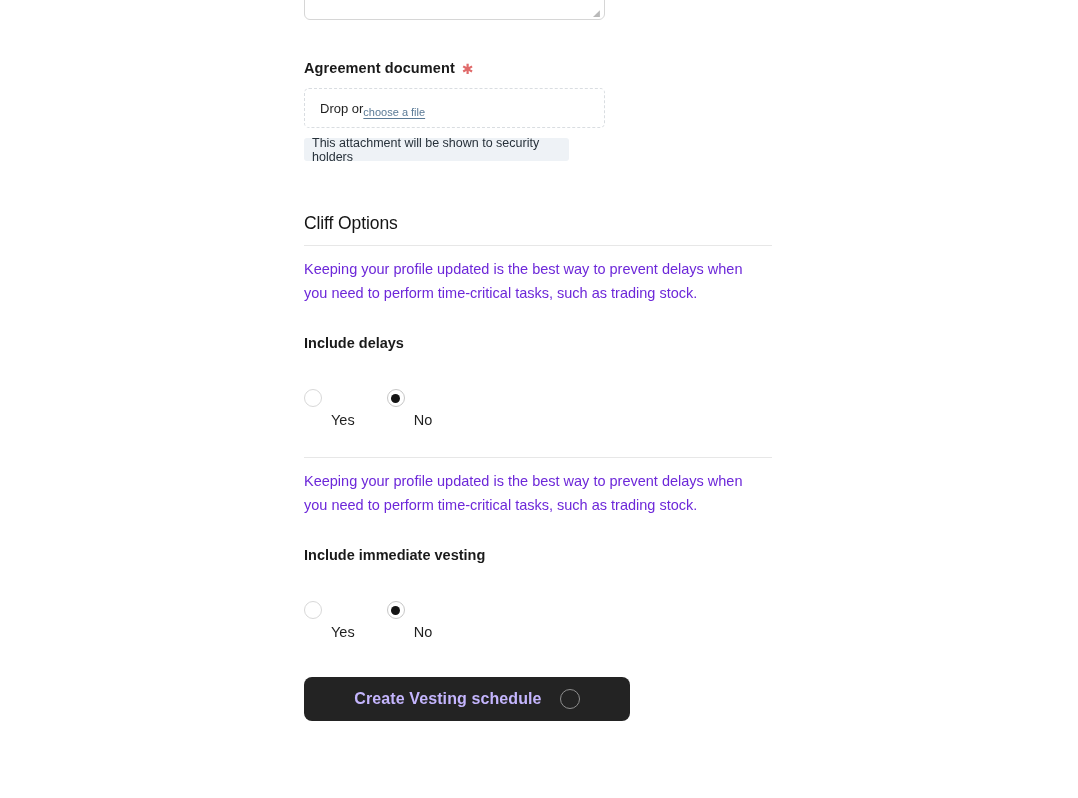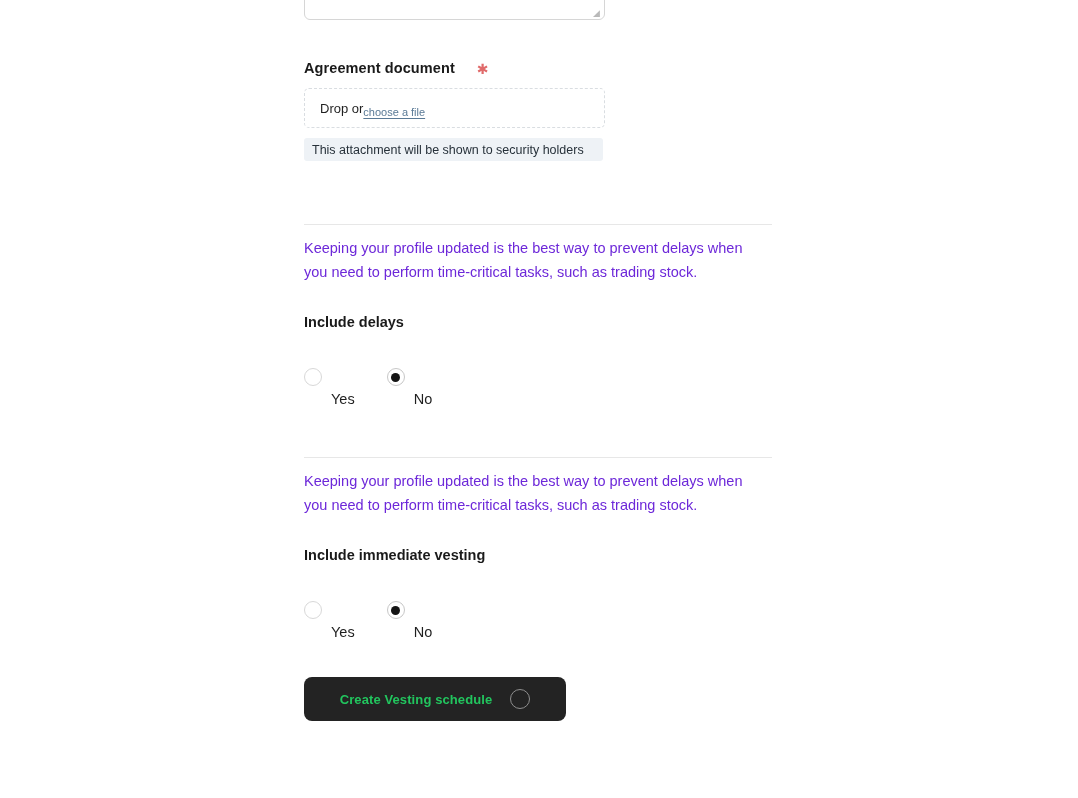--- a/index.html
+++ b/index.html
@@ -58,21 +58,21 @@
   }
 
   
   .field-label {
     font-size: 14.5px;
     font-weight: 600;
     color: #1a1a1a;
     letter-spacing: 0.1px;
     display: flex;
     align-items: center;
-    gap: 22px;
+    gap: 7px;
   }
   .req-asterisk {
     color: #e06a6a;
     font-size: 14px;
     line-height: 1;
     transform: translateY(1px);
   }
 
   
   .dropzone {
@@ -95,21 +95,21 @@
     text-underline-offset: 2px;
     cursor: pointer;
     font-size: 11px;
     margin-top: 8px;
   }
 
   
   .note-bar {
     background: #eef2f6;
     border-radius: 3px;
-    width: 299px;
+    width: 265px;
     height: 23px;
     display: flex;
     align-items: center;
     padding: 0 8px;
   }
   .note-bar span {
     font-size: 12.5px;
     color: #27313a;
   }
 
@@ -174,28 +174,28 @@
     background: #141414;
   }
   .radio-text {
     font-size: 14.5px;
     color: #1f1f1f;
     margin-top: 44px;
   }
 
   
   .submit-btn {
-    width: 262px;
+    width: 326px;
     height: 44px;
     background: #232323;
     border: none;
     border-radius: 8px;
-    color: #22c55e;
+    color: #c4b5fd;
     font-family: "Liberation Sans", sans-serif;
-    font-size: 13px;
+    font-size: 16px;
     font-weight: 700;
     letter-spacing: 0.1px;
     display: flex;
     align-items: center;
     justify-content: center;
     gap: 18px;
     cursor: pointer;
     padding: 0;
   }
   .spinner {
@@ -227,20 +227,21 @@
         <span class="dropzone-text">Drop or </span>
           <a class="file-link">choose a file</a>
       </div>
 
       <div class="note-bar" style="margin-top:10px;">
         <span>This attachment will be shown to security holders</span>
       </div>
     </div>
 
     <div style="position:absolute; left:0; top:213px;">
+      <div class="section-title">Cliff Options</div>
       <div class="section-rule"></div>
       <div class="section-desc">Keeping your profile updated is the best way to prevent delays when you need to perform time-critical tasks, such as trading stock.</div>
 
       <div style="margin-top:30px;">
         <div class="radio-label">Include delays</div>
         <div class="radio-row" style="margin-top:17px;">
           <label class="radio-opt">
             <span class="radio-mark"></span>
             <span class="radio-text">Yes</span>
           </label>

